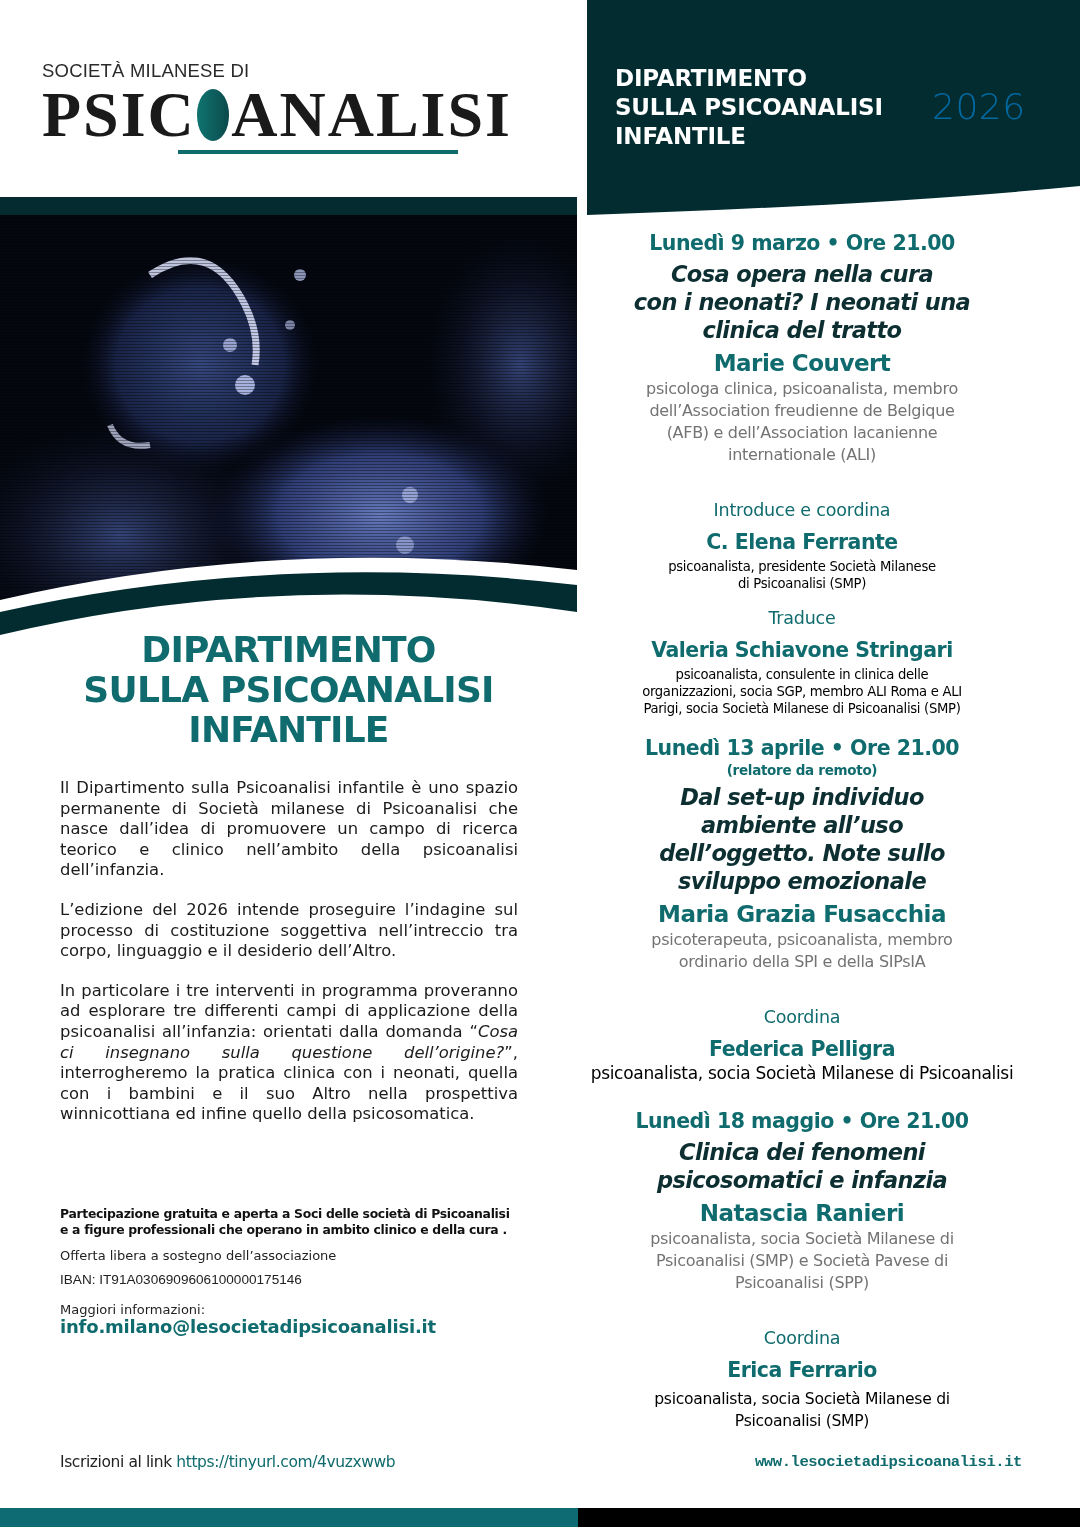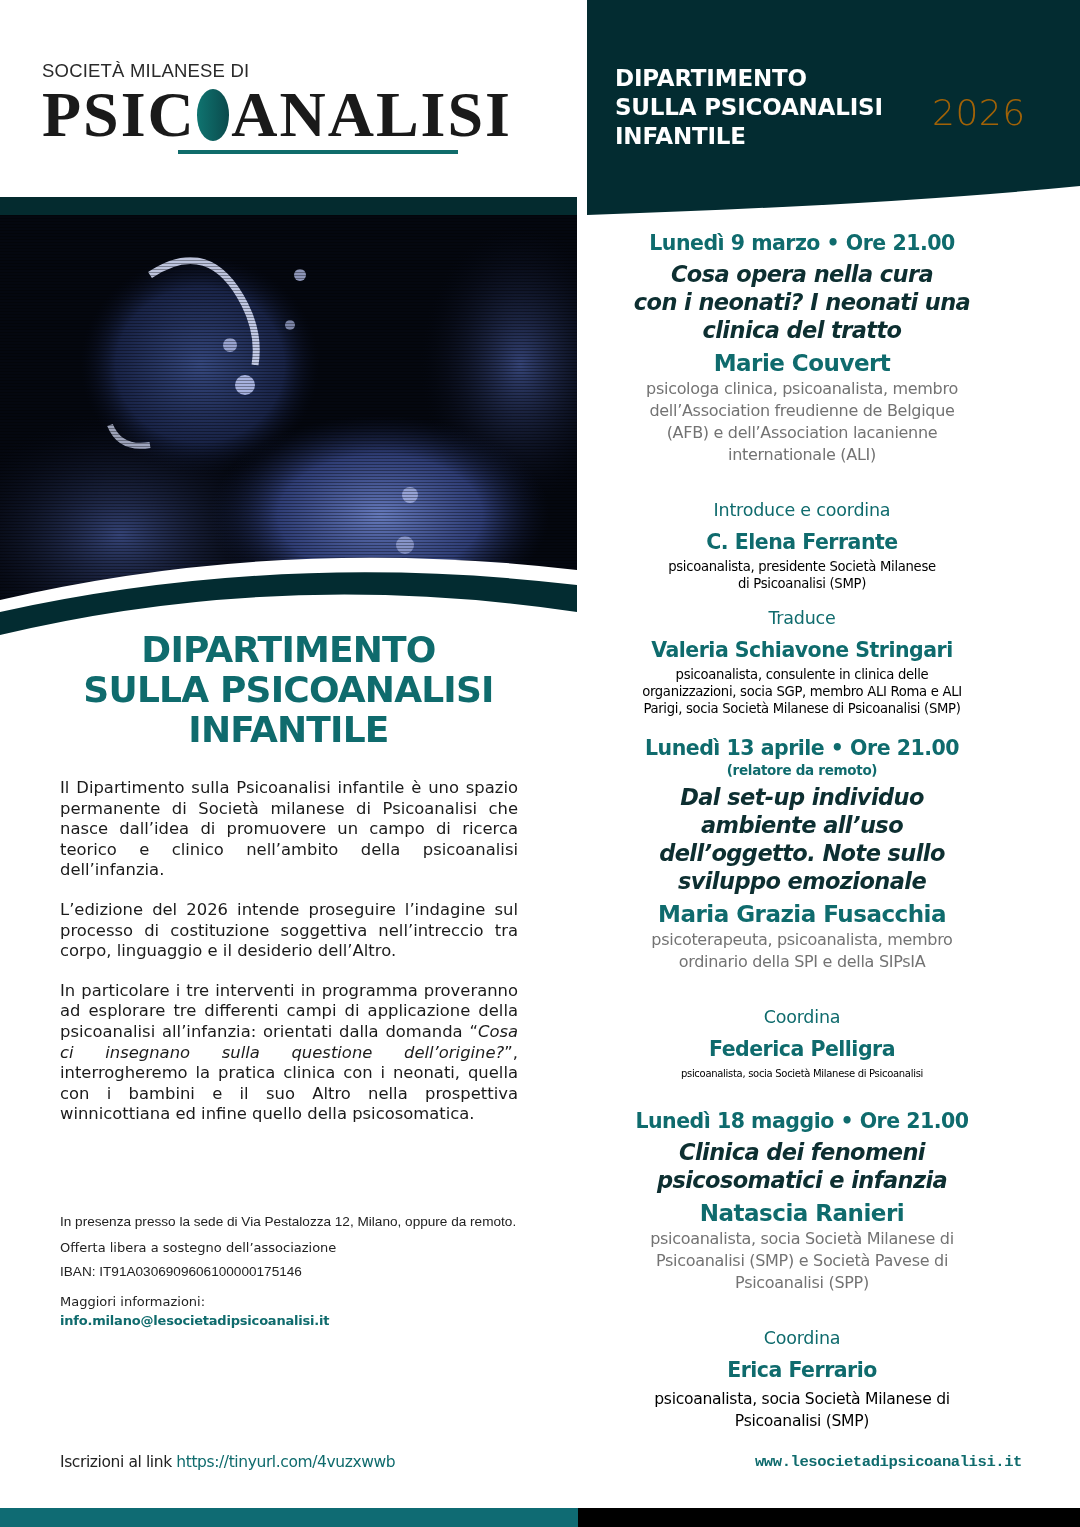--- a/index.html
+++ b/index.html
@@ -10,38 +10,38 @@
   .logo { position: absolute; left: 42px; top: 62px; width: 470px; }
   .logo-top { font-family: "Liberation Sans", sans-serif; font-size: 18.5px; letter-spacing: 0.2px; color: #2a2a2a; line-height: 1; }
   .logo-main { display: flex; align-items: center; font-family: "Liberation Serif", serif; font-size: 64px; font-weight: bold; color: #1a1a1a; letter-spacing: 2px; line-height: 1; margin-top: 4px; height: 60px; }
   .logo-main .orb { display: inline-block; width: 46px; height: 52px; border-radius: 50%; background: linear-gradient(90deg, #0f7470 0%, #0b4a4c 100%); margin: 0 2px 0 1px; }
   .logo-underline { position: absolute; left: 136px; top: 88px; width: 280px; height: 4px; background: #106c6b; }
 
   
   .hdr { position: absolute; left: 587px; top: 0; width: 493px; height: 215px; }
   .hdr svg { position: absolute; left: 0; top: 0; }
   .hdr-title { position: absolute; left: 28px; top: 64px; color: #ffffff; font-family: "DejaVu Sans", sans-serif; font-weight: bold; font-size: 23px; line-height: 29px; letter-spacing: -0.2px; }
-  .hdr-year { position: absolute; left: 345px; top: 92px; color: #a16207; font-family: "DejaVu Sans", sans-serif; font-weight: 300; font-size: 36px; letter-spacing: 0.5px; }
+  .hdr-year { position: absolute; left: 345px; top: 86px; color: #0369a1; font-family: "DejaVu Sans", sans-serif; font-weight: 300; font-size: 36px; letter-spacing: 0.5px; }
 
   
   .img-bar { position: absolute; left: 0; top: 197px; width: 577px; height: 18px; background: #042b2f; }
   .img { position: absolute; left: 0; top: 215px; width: 577px; height: 410px; overflow: hidden; background: #03060f; }
   .img-wave { position: absolute; left: 0; top: 540px; }
 
   
   .left-title { position: absolute; left: 0; top: 630px; width: 577px; text-align: center; color: #0f6b6d; font-weight: bold; font-family: "DejaVu Sans", sans-serif; font-size: 36px; line-height: 40px; letter-spacing: -0.8px; }
   .intro { position: absolute; left: 60px; top: 778px; width: 458px; font-family: "DejaVu Sans", sans-serif; font-size: 16.4px; line-height: 20.6px; color: #1b1b1b; text-align: justify; }
   .intro p { margin-bottom: 19px; }
   .intro em { font-style: italic; }
 
   .info { position: absolute; left: 60px; top: 1206px; width: 460px; }
   .info-bold { font-family: "DejaVu Sans", sans-serif; font-weight: bold; font-size: 12.4px; line-height: 16px; color: #111; letter-spacing: -0.3px; }
   .info-line { font-family: "Liberation Sans", sans-serif; font-size: 13.6px; line-height: 16px; color: #222; margin-top: 6px; }
   .info-line.p { font-family: "DejaVu Sans", sans-serif; font-size: 13px; }
-  .info-email { font-family: "DejaVu Sans", sans-serif; font-weight: bold; font-size: 13px; color: #0f6b6d; line-height: 18px; letter-spacing: -0.2px; }
+  .info-email { font-family: "DejaVu Sans", sans-serif; font-weight: bold; font-size: 18px; color: #0f6b6d; line-height: 18px; letter-spacing: -0.2px; }
 
   .signup { position: absolute; left: 60px; top: 1453px; font-size: 15.5px; color: #222; font-family: "DejaVu Sans", sans-serif; letter-spacing: -0.4px; white-space: nowrap; }
   .signup a { color: #0f6b6d; font-weight: normal; text-decoration: none; }
   .website { position: absolute; right: 58px; top: 1453px; font-size: 15.5px; color: #0f6b6d; font-weight: bold; font-family: Liberation Mono, monospace; letter-spacing: -0.4px; text-decoration: none; }
 
   .foot-bar-left { position: absolute; left: 0; top: 1508px; width: 578px; height: 19px; background: #0f6b73; }
   .foot-bar-right { position: absolute; left: 578px; top: 1508px; width: 502px; height: 19px; background: #000000; }
 
   
   .right { position: absolute; right: 58px; top: 230px; width: 440px; text-align: center; }
@@ -130,21 +130,21 @@
   <div>INFANTILE</div>
 </div>
 
 <div class="intro">
   <p>Il Dipartimento sulla Psicoanalisi infantile è uno spazio permanente di Società milanese di Psicoanalisi che nasce dall’idea di promuovere un campo di ricerca teorico e clinico nell’ambito della psicoanalisi dell’infanzia.</p>
   <p>L’edizione del 2026 intende proseguire l’indagine sul processo di costituzione soggettiva nell’intreccio tra corpo, linguaggio e il desiderio dell’Altro.</p>
   <p><span>In particolare i tre interventi in programma proveranno ad esplorare tre differenti campi di applicazione della psicoanalisi all’infanzia: orientati dalla domanda “</span><em>Cosa ci insegnano sulla questione dell’origine?</em><span>”, interrogheremo la pratica clinica con i neonati, quella con i bambini e il suo Altro nella prospettiva winnicottiana ed infine quello della psicosomatica.</span></p>
 </div>
 
 <div class="info">
-  <div class="info-line" style="margin-top:8px;">In presenza presso la sede di Via Pestalozza 12, Milano, oppure da remoto.</div>
+  <div class="info-bold">Partecipazione gratuita e aperta a Soci delle società di Psicoanalisi e a figure professionali che operano in ambito clinico e della cura .</div>
   <div class="info-line p" style="margin-top:10px;">Offerta libera a sostegno dell’associazione</div>
   <div class="info-line" style="margin-top:8px;">IBAN: IT91A0306909606100000175146</div>
   <div class="info-line p" style="margin-top:14px;">Maggiori informazioni:</div>
   <a class="info-email">info.milano@lesocietadipsicoanalisi.it</a>
 </div>
 
 <div class="signup">
   <span>Iscrizioni al link </span><a>https://tinyurl.com/4vuzxwwb</a>
 </div>
 
@@ -181,21 +181,21 @@
     <div class="ev-title">Dal set-up individuo
 ambiente all’uso
 dell’oggetto. Note sullo
 sviluppo emozionale</div>
     <div class="ev-speaker">Maria Grazia Fusacchia</div>
     <div class="ev-bio">psicoterapeuta, psicoanalista, membro
 ordinario della SPI e della SIPsIA</div>
 
     <div class="ev-role">Coordina</div>
     <div class="ev-person">Federica Pelligra</div>
-    <div class="ev-pbio" style="font-size:10px;">psicoanalista, socia Società Milanese di Psicoanalisi</div>
+    <div class="ev-pbio" style="font-size:17px;">psicoanalista, socia Società Milanese di Psicoanalisi</div>
   </div>
 
   <div class="ev-gap" style="height:26px;"></div>
 
   <div>
     <div class="ev-date">Lunedì 18 maggio • Ore 21.00</div>
     <div class="ev-title">Clinica dei fenomeni
 psicosomatici e infanzia</div>
     <div class="ev-speaker">Natascia Ranieri</div>
     <div class="ev-bio">psicoanalista, socia Società Milanese di

